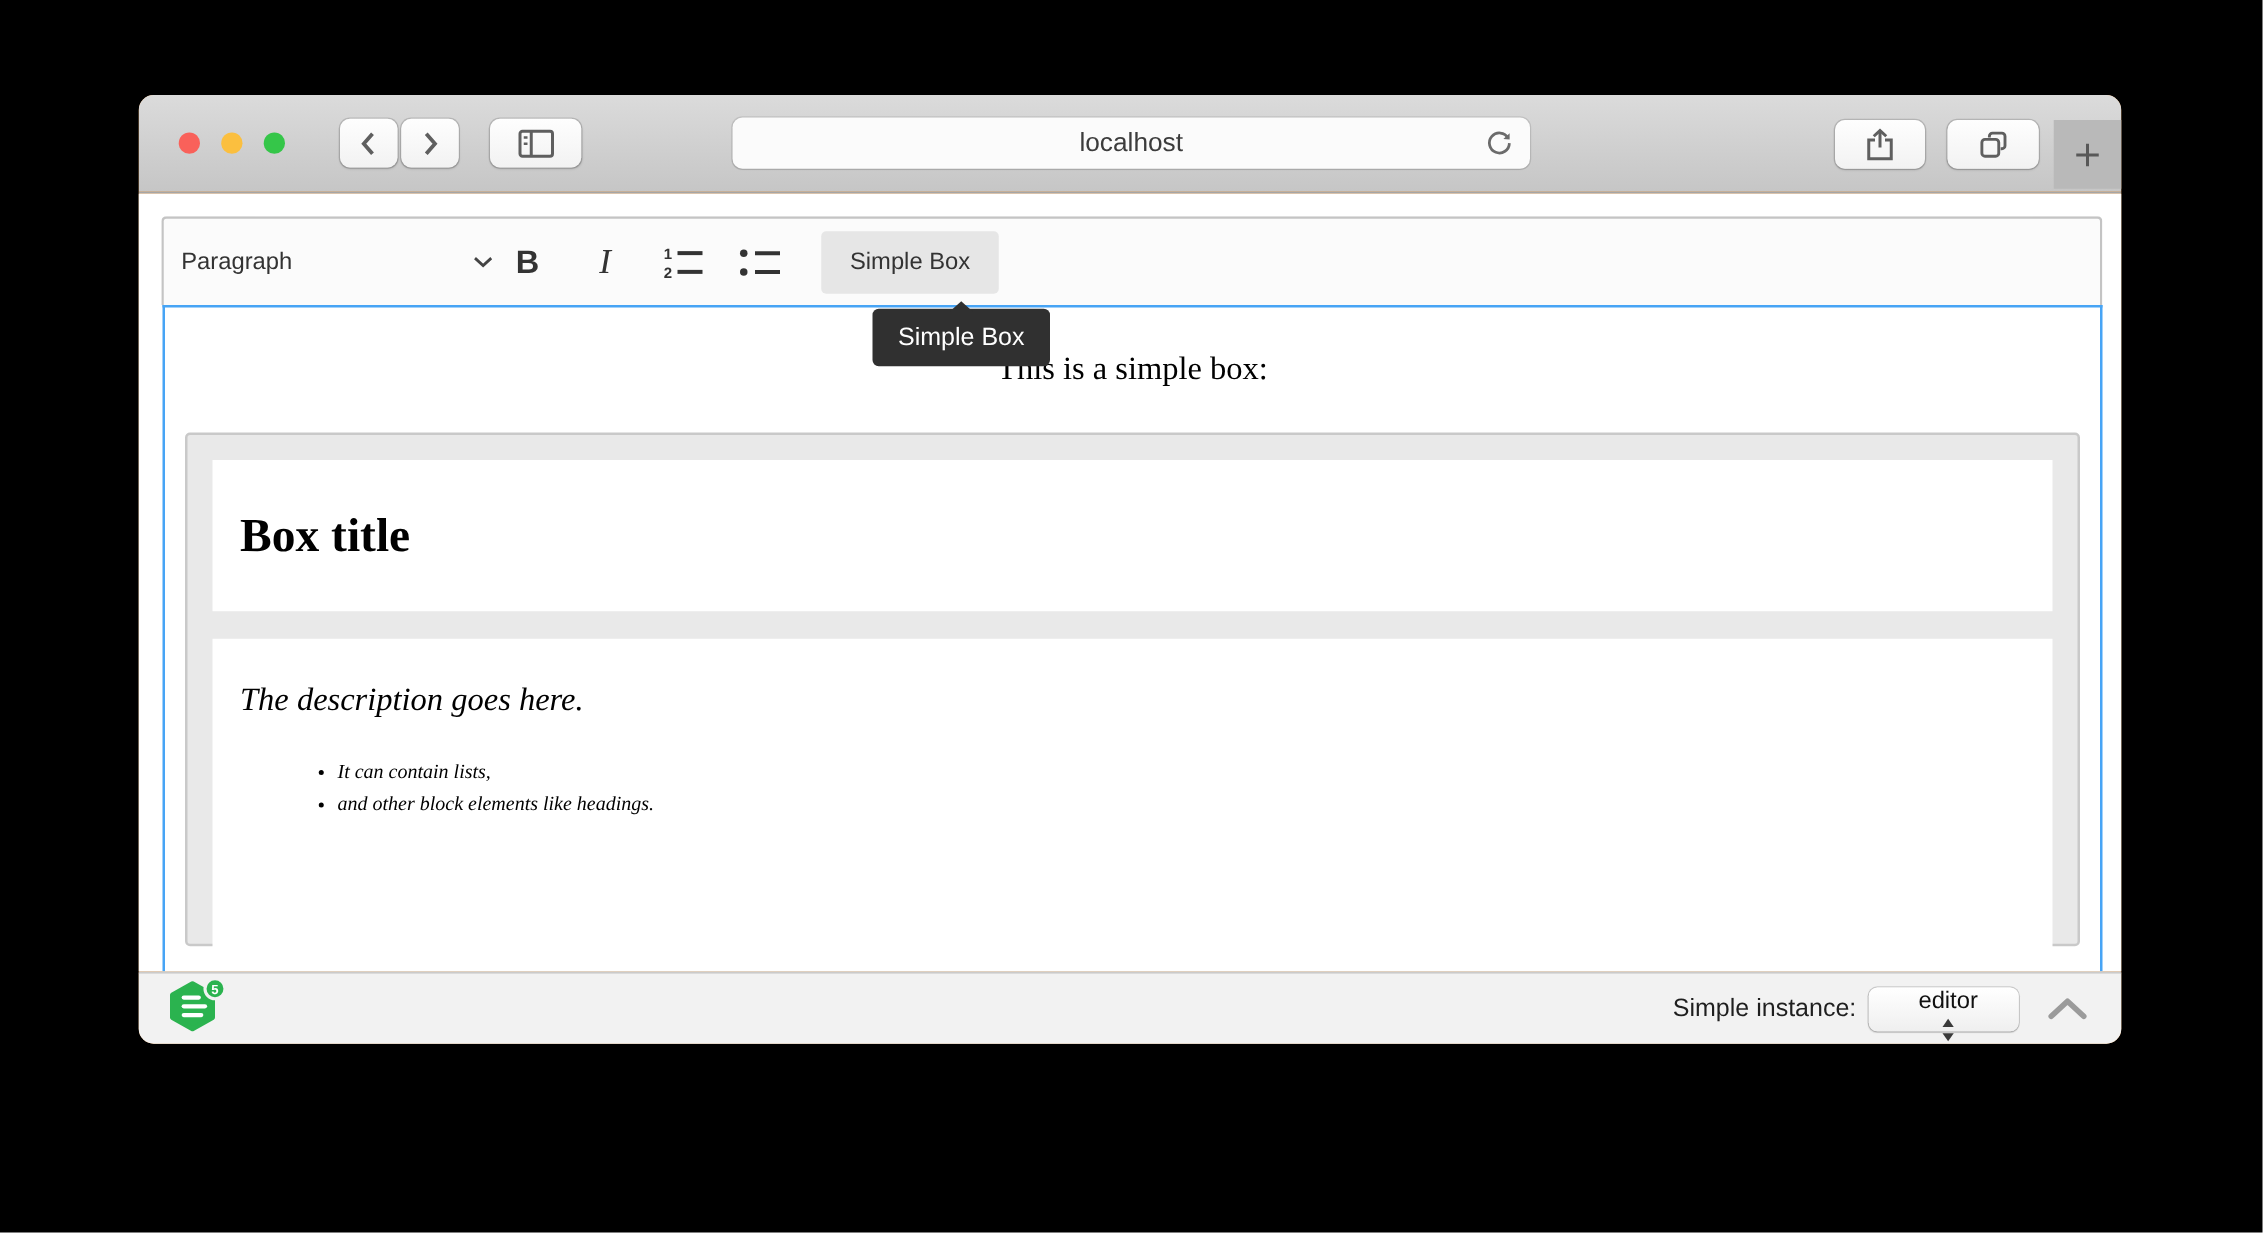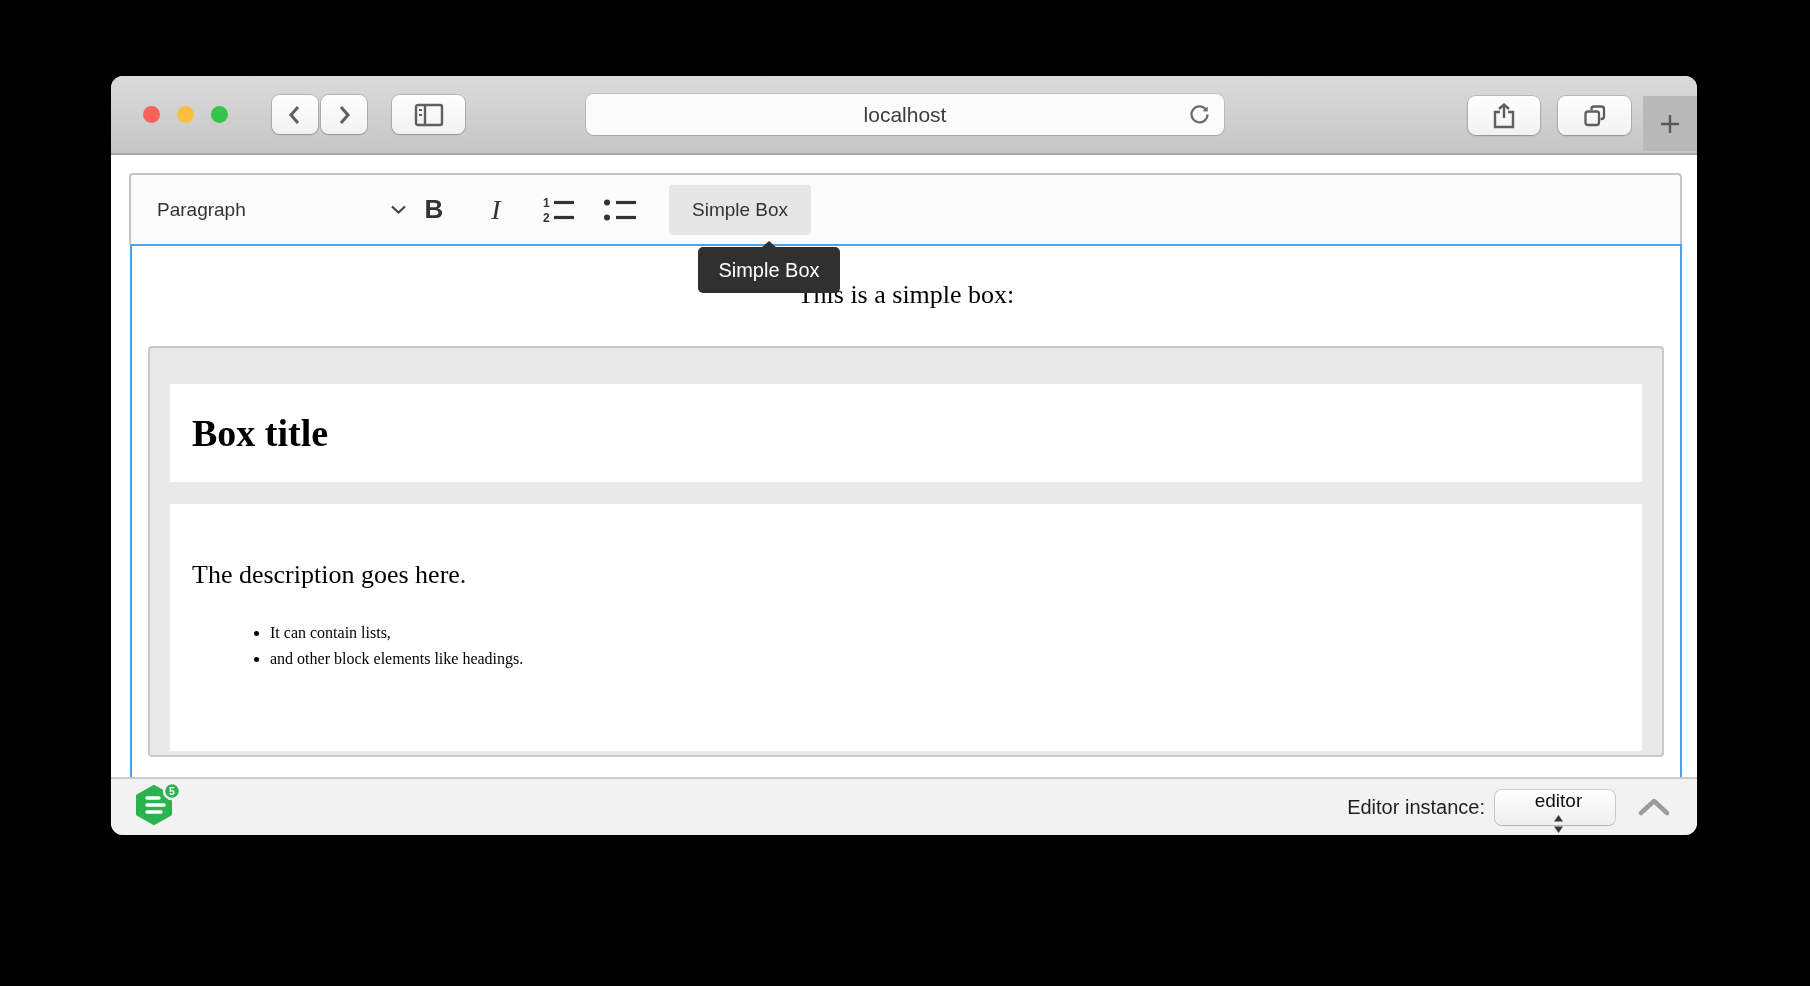--- a/index.html
+++ b/index.html
@@ -40,21 +40,21 @@
     background:#fbfbfb;box-shadow:0 0 0 1px rgba(0,0,0,.10),0 1px 1px rgba(0,0,0,.08);
     display:flex;align-items:center;justify-content:center;
   }
   .url-text{font-size:21px;color:#3c3c3c;}
   .reload{position:absolute;right:12px;top:8px;}
   
   .page{position:absolute;left:0;top:79px;width:1586px;height:622px;background:#fff;overflow:visible;}
   .cktoolbar{
     position:absolute;left:18px;top:18px;width:1553px;height:71px;box-sizing:border-box;
     border:2px solid #c4c4c4;border-bottom:none;border-radius:4px 4px 0 0;
-    background:#fbfbfb;display:flex;align-items:center;padding-left:26px;
+    background:#fbfbfb;display:flex;align-items:center;padding-left:14px;
   }
   .heading-dd{width:250px;display:flex;align-items:center;justify-content:space-between;
     font-size:19px;color:#333;cursor:default;}
   .tb-btn{width:54px;height:48px;display:flex;align-items:center;justify-content:center;
     margin-right:8px;border-radius:4px;}
   .tb-btn:first-of-type{margin-left:26px;}
   .b-label{font-weight:bold;font-size:26px;color:#333;}
   .i-label{font-family:"Liberation Serif",serif;font-style:italic;font-size:28px;color:#333;}
   .simplebox-btn{
     margin-left:14px;height:50px;padding:0 23px;border-radius:4px;background:#e6e6e6;
@@ -73,24 +73,24 @@
     position:absolute;left:19px;top:89px;width:1552px;height:533px;box-sizing:border-box;
     border:2px solid #47a4f5;border-bottom:none;background:#fff;padding:0 16px;overflow:hidden;
     font-family:"Liberation Serif",serif;color:#000;
   }
   .intro{margin:34px 0 0;font-size:26px;text-align:center;}
   .simple-box{
     margin-top:36px;background:#e9e9e9;border:2px solid #c9c9c9;border-radius:4px;
     padding:20px;height:411px;box-sizing:border-box;
   }
   .box-title{
-    background:#fff;height:98px;display:flex;align-items:center;padding:0 22px;
-    font-weight:bold;font-size:38px;margin-bottom:22px;margin-top:16px;
-  }
-  .box-desc{background:#fff;height:247px;box-sizing:border-box;padding:56px 22px 0;}
+    background:#fff;height:121px;display:flex;align-items:center;padding:0 22px;
+    font-weight:bold;font-size:38px;margin-bottom:22px;
+  }
+  .box-desc{background:#fff;height:247px;box-sizing:border-box;padding:34px 22px 0;font-style:italic;}
   .box-desc p{margin:0;font-size:26px;}
   .box-desc ul{margin:30px 0 0;padding-left:78px;}
   .box-desc li{font-size:16px;line-height:1.62;}
   
   .footer{
     position:absolute;left:0;top:701px;width:1586px;height:58px;box-sizing:border-box;
     background:#f2f2f2;border-top:2px solid #cbcbcb;border-radius:0 0 12px 12px;
     display:flex;align-items:center;
   }
   .logo{margin-left:22px;display:flex;}
@@ -247,21 +247,21 @@
       <svg width="50" height="50" viewBox="0 0 50 50">
         <path d="M21 5 L37 14 V32 L21 41 L5 32 V14 Z" fill="#2bb34f" stroke="#2bb34f" stroke-width="4" stroke-linejoin="round"></path>
         <line x1="14" y1="16" x2="26" y2="16" stroke="#fff" stroke-width="3.4" stroke-linecap="round"></line>
         <line x1="14" y1="23" x2="31" y2="23" stroke="#fff" stroke-width="3.4" stroke-linecap="round"></line>
         <line x1="14" y1="30" x2="28" y2="30" stroke="#fff" stroke-width="3.4" stroke-linecap="round"></line>
         <circle cx="39" cy="9" r="8" fill="#2bb34f" stroke="#f2f2f2" stroke-width="2.5"></circle>
         <text x="39" y="13" font-size="10.5" font-weight="bold" fill="#fff" text-anchor="middle" font-family="Liberation Sans,sans-serif">5</text>
       </svg>
     </span>
     <span class="spacer"></span>
-    <span class="footer-label">Editor instance:</span>
+    <span class="footer-label">Simple instance:</span>
     <div class="instance-select">
       <span>editor</span>
       <span style="display:flex;">
         <svg width="13" height="24" viewBox="0 0 13 24">
           <path d="M6.5 3 L11 9.5 H2 Z" fill="#3a3a3a"></path>
           <path d="M6.5 21 L2 14.5 H11 Z" fill="#3a3a3a"></path>
         </svg>
       </span>
     </div>
     <span class="chevron-up">

